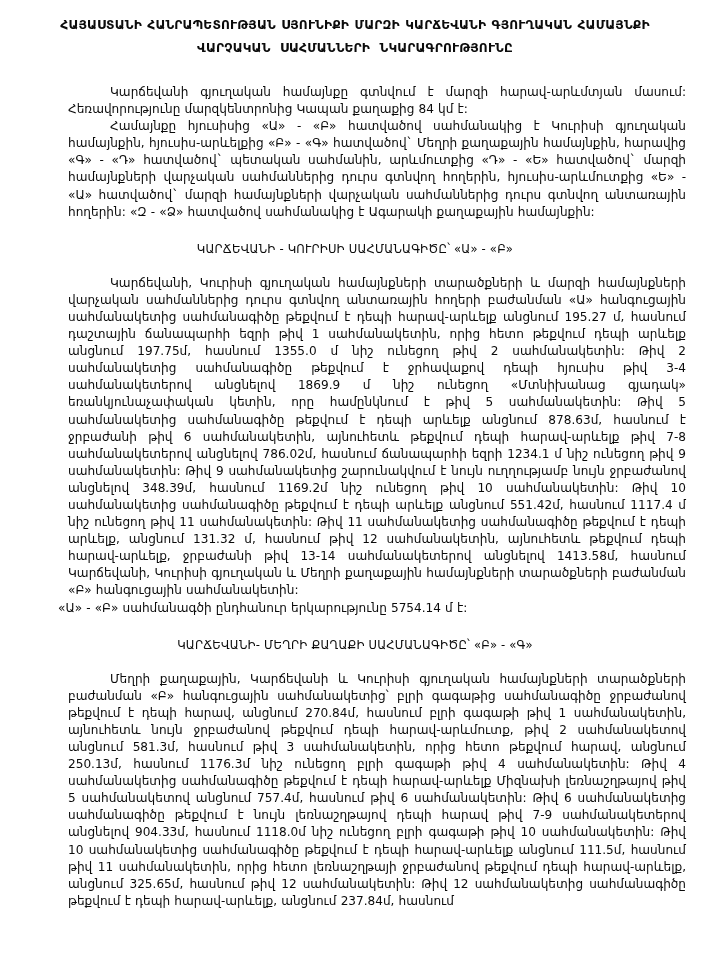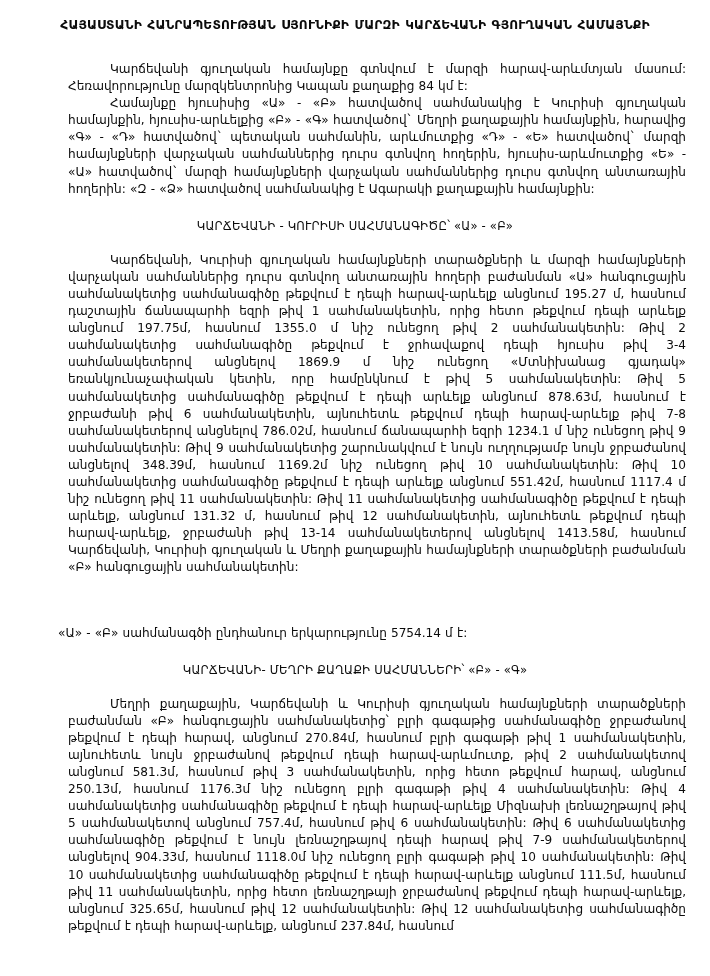--- a/index.html
+++ b/index.html
@@ -58,57 +58,57 @@
     margin: 0;
     word-spacing: 0.3px;
     hyphens: none;
   }
   .para.indent {
     text-indent: 42px;
     margin-left: 44px;
   }
   .para.indent-sm {
     text-indent: 34px;
-    margin-top: 48px;
   }
 
   
   .gap-title-body { height: 24px; }
   .gap-before-h   { height: 20px; }
   .gap-after-h    { height: 18px; }
 
   
   .para, .section-heading, .doc-title {
     color: #0b0b0b;
   }
 </style>
 </head>
 <body>
 
 <div class="page">
 
   <h1 class="doc-title">
     <span>ՀԱՅԱՍՏԱՆԻ ՀԱՆՐԱՊԵՏՈՒԹՅԱՆ ՍՅՈՒՆԻՔԻ ՄԱՐԶԻ ԿԱՐՃԵՎԱՆԻ ԳՅՈՒՂԱԿԱՆ ՀԱՄԱՅՆՔԻ</span>
+    <span class="line2">ՎԱՐՉԱԿԱՆ ՍԱՀՄԱՆՆԵՐԻ ՆԿԱՐԱԳՐՈՒԹՅՈՒՆԸ</span>
   </h1>
 
   <div class="gap-title-body"></div>
 
   <p class="para indent">Կարճեվանի գյուղական համայնքը գտնվում է մարզի հարավ-արևմտյան մասում: Հեռավորությունը մարզկենտրոնից Կապան քաղաքից 84 կմ է:</p>
   <p class="para indent">Համայնքը հյուսիսից «Ա» - «Բ» հատվածով սահմանակից է Կուրիսի գյուղական համայնքին, հյուսիս-արևելքից «Բ» - «Գ» հատվածով` Մեղրի քաղաքային համայնքին, հարավից «Գ» - «Դ» հատվածով` պետական սահմանին, արևմուտքից «Դ» - «Ե» հատվածով` մարզի համայնքների վարչական սահմաններից դուրս գտնվող հողերին, հյուսիս-արևմուտքից «Ե» - «Ա» հատվածով` մարզի համայնքների վարչական սահմաններից դուրս գտնվող անտառային հողերին: «Զ - «Ձ» հատվածով սահմանակից է Ագարակի քաղաքային համայնքին:</p>
 
   <div class="gap-before-h"></div>
 
   <h2 class="section-heading">ԿԱՐՃԵՎԱՆԻ - ԿՈՒՐԻՍԻ ՍԱՀՄԱՆԱԳԻԾԸ՝ «Ա» - «Բ»</h2>
 
   <div class="gap-after-h"></div>
 
   <p class="para indent">Կարճեվանի, Կուրիսի գյուղական համայնքների տարածքների և մարզի համայնքների վարչական սահմաններից դուրս գտնվող անտառային հողերի բաժանման «Ա» հանգուցային սահմանակետից սահմանագիծը թեքվում է դեպի հարավ-արևելք անցնում 195.27 մ, հասնում դաշտային ճանապարհի եզրի թիվ 1 սահմանակետին, որից հետո թեքվում դեպի արևելք անցնում 197.75մ, հասնում 1355.0 մ նիշ ունեցող թիվ 2 սահմանակետին: Թիվ 2 սահմանակետից սահմանագիծը թեքվում է ջրհավաքով դեպի հյուսիս թիվ 3-4 սահմանակետերով անցնելով 1869.9 մ նիշ ունեցող «Մտնիխանաց գյադակ» եռանկյունաչափական կետին, որը համընկնում է թիվ 5 սահմանակետին: Թիվ 5 սահմանակետից սահմանագիծը թեքվում է դեպի արևելք անցնում 878.63մ, հասնում է ջրբաժանի թիվ 6 սահմանակետին, այնուհետև թեքվում դեպի հարավ-արևելք թիվ 7-8 սահմանակետերով անցնելով 786.02մ, հասնում ճանապարհի եզրի 1234.1 մ նիշ ունեցող թիվ 9 սահմանակետին: Թիվ 9 սահմանակետից շարունակվում է նույն ուղղությամբ նույն ջրբաժանով անցնելով 348.39մ, հասնում 1169.2մ նիշ ունեցող թիվ 10 սահմանակետին: Թիվ 10 սահմանակետից սահմանագիծը թեքվում է դեպի արևելք անցնում 551.42մ, հասնում 1117.4 մ նիշ ունեցող թիվ 11 սահմանակետին: Թիվ 11 սահմանակետից սահմանագիծը թեքվում է դեպի արևելք, անցնում 131.32 մ, հասնում թիվ 12 սահմանակետին, այնուհետև թեքվում դեպի հարավ-արևելք, ջրբաժանի թիվ 13-14 սահմանակետերով անցնելով 1413.58մ, հասնում Կարճեվանի, Կուրիսի գյուղական և Մեղրի քաղաքային համայնքների տարածքների բաժանման «Բ» հանգուցային սահմանակետին:</p>
   <p class="para indent-sm">«Ա» - «Բ» սահմանագծի ընդհանուր երկարությունը 5754.14 մ է:</p>
 
   <div class="gap-before-h"></div>
 
-  <h2 class="section-heading">ԿԱՐՃԵՎԱՆԻ- ՄԵՂՐԻ ՔԱՂԱՔԻ ՍԱՀՄԱՆՆԵՐԻ՝ «Բ» - «Գ»</h2>
+  <h2 class="section-heading">ԿԱՐՃԵՎԱՆԻ- ՄԵՂՐԻ ՔԱՂԱՔԻ ՍԱՀՄԱՆԱԳԻԾԸ՝ «Բ» - «Գ»</h2>
 
   <div class="gap-after-h"></div>
 
   <p class="para indent">Մեղրի քաղաքային, Կարճեվանի և Կուրիսի գյուղական համայնքների տարածքների բաժանման «Բ» հանգուցային սահմանակետից՝ բլրի գագաթից սահմանագիծը ջրբաժանով թեքվում է դեպի հարավ, անցնում 270.84մ, հասնում բլրի գագաթի թիվ 1 սահմանակետին, այնուհետև նույն ջրբաժանով թեքվում դեպի հարավ-արևմուտք, թիվ 2 սահմանակետով անցնում 581.3մ, հասնում թիվ 3 սահմանակետին, որից հետո թեքվում հարավ, անցնում 250.13մ, հասնում 1176.3մ նիշ ունեցող բլրի գագաթի թիվ 4 սահմանակետին: Թիվ 4 սահմանակետից սահմանագիծը թեքվում է դեպի հարավ-արևելք Միզնախի լեռնաշղթայով թիվ 5 սահմանակետով անցնում 757.4մ, հասնում թիվ 6 սահմանակետին: Թիվ 6 սահմանակետից սահմանագիծը թեքվում է նույն լեռնաշղթայով դեպի հարավ թիվ 7-9 սահմանակետերով անցնելով 904.33մ, հասնում 1118.0մ նիշ ունեցող բլրի գագաթի թիվ 10 սահմանակետին: Թիվ 10 սահմանակետից սահմանագիծը թեքվում է դեպի հարավ-արևելք անցնում 111.5մ, հասնում թիվ 11 սահմանակետին, որից հետո լեռնաշղթայի ջրբաժանով թեքվում դեպի հարավ-արևելք, անցնում 325.65մ, հասնում թիվ 12 սահմանակետին: Թիվ 12 սահմանակետից սահմանագիծը թեքվում է դեպի հարավ-արևելք, անցնում 237.84մ, հասնում</p>
 
 </div>
 
 </body></html>

